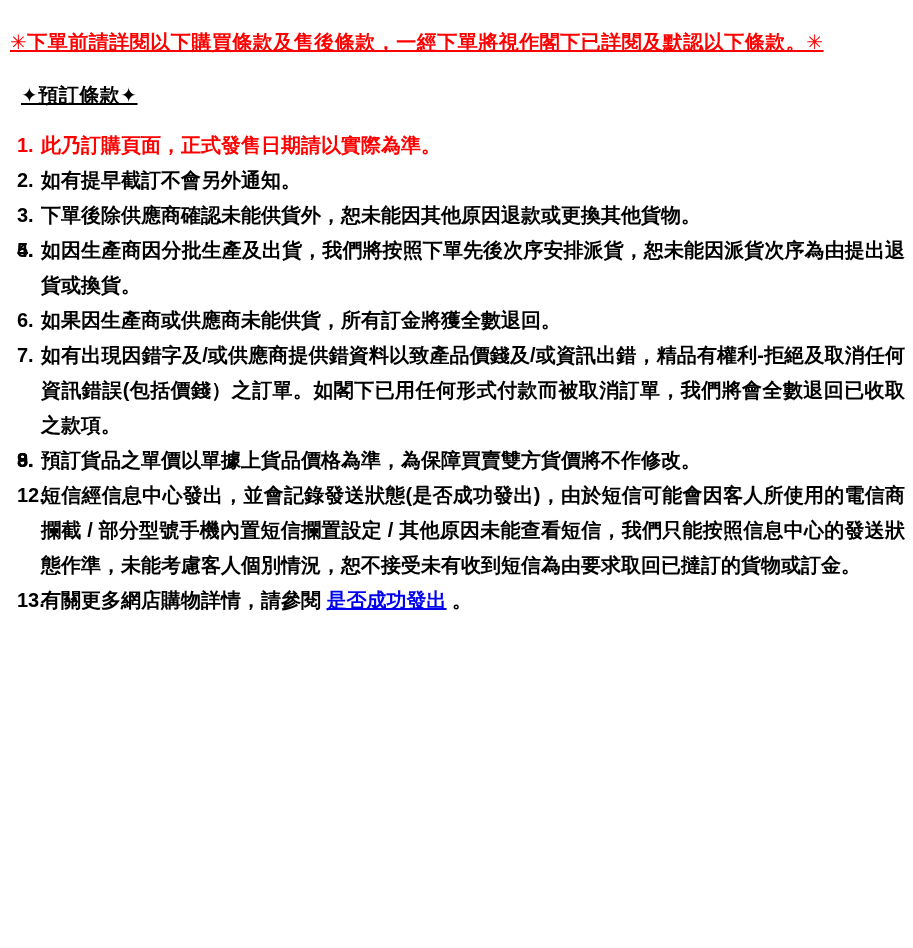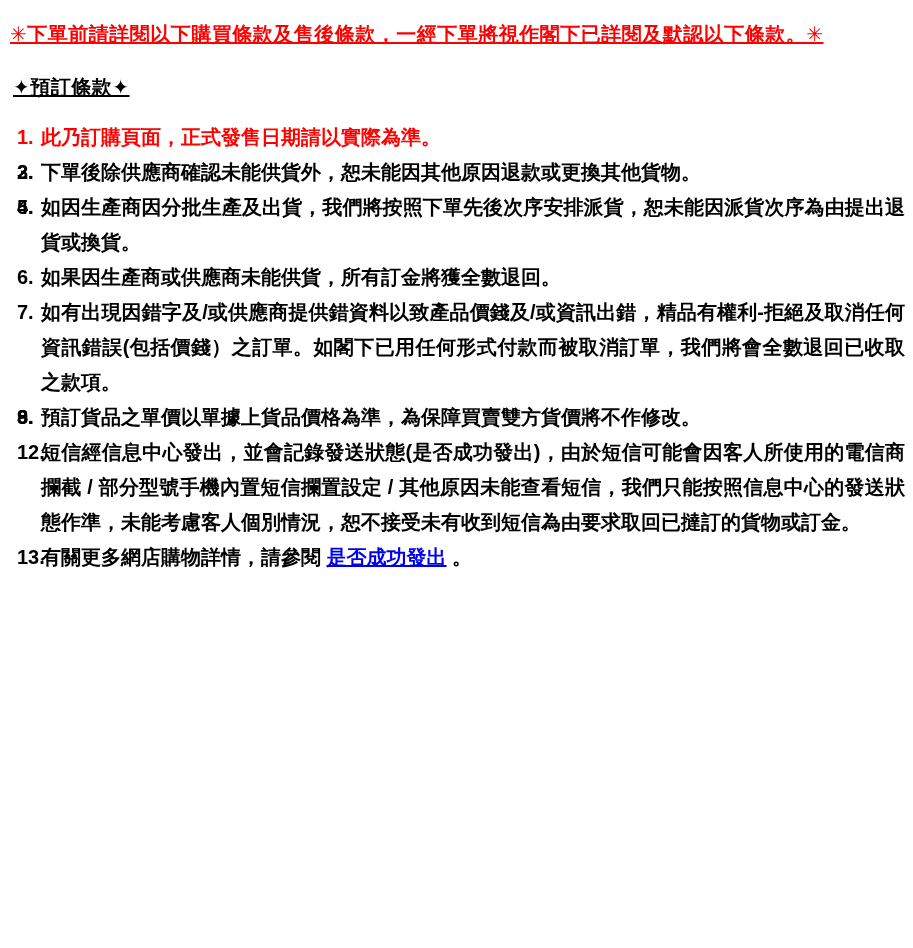--- a/index.html
+++ b/index.html
@@ -20,28 +20,28 @@
     overflow: hidden;
     font-family: "Liberation Sans", "DejaVu Sans", sans-serif;
     font-weight: 700;
     color: var(--text-black);
     font-size: 20px;
   }
   .doc {
     padding: 6px 8px 0 10px;
   }
   .notice {
-    margin: 12px 0 0 0;
+    margin: 20px 0 0 0;
     color: var(--alert-red);
     text-decoration: underline;
     line-height: 32px;
     letter-spacing: 0.5px;
   }
   .section-title {
-    margin: 22px 0 0 3px;
+    margin: 22px 0 0 11px;
     font-size: 20px;
     line-height: 30px;
     text-decoration: underline;
     letter-spacing: 0.5px;
   }
   .terms {
     list-style: none;
     margin: 18px 0 0 0;
     padding: 0;
   }
@@ -78,20 +78,21 @@
 
   <ol class="terms">
 
     <li class="term red">
       <span class="num">1.</span>
       <span class="txt">此乃訂購頁面，正式發售日期請以實際為準。</span>
     </li>
 
     <li class="term">
       <span class="num">2.</span>
+      <span class="txt">如有提早截訂不會另外通知。</span>
     </li>
 
     <li class="term">
       <span class="num">3.</span>
       <span class="txt">下單後除供應商確認未能供貨外，恕未能因其他原因退款或更換其他貨物。</span>
     </li>
 
     <li class="term">
       <span class="num">4.</span>
     </li>

